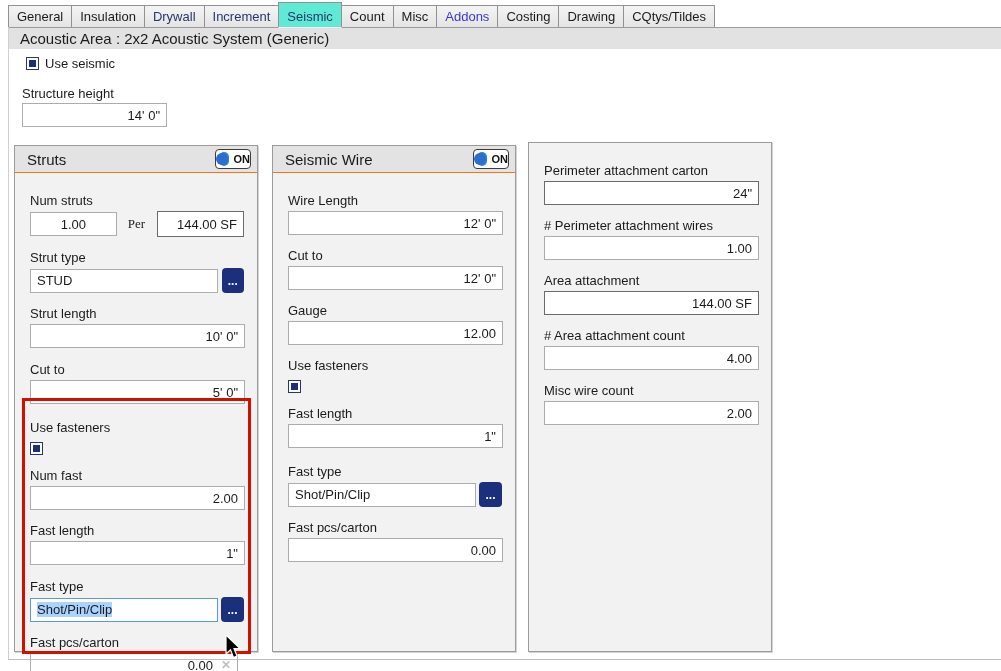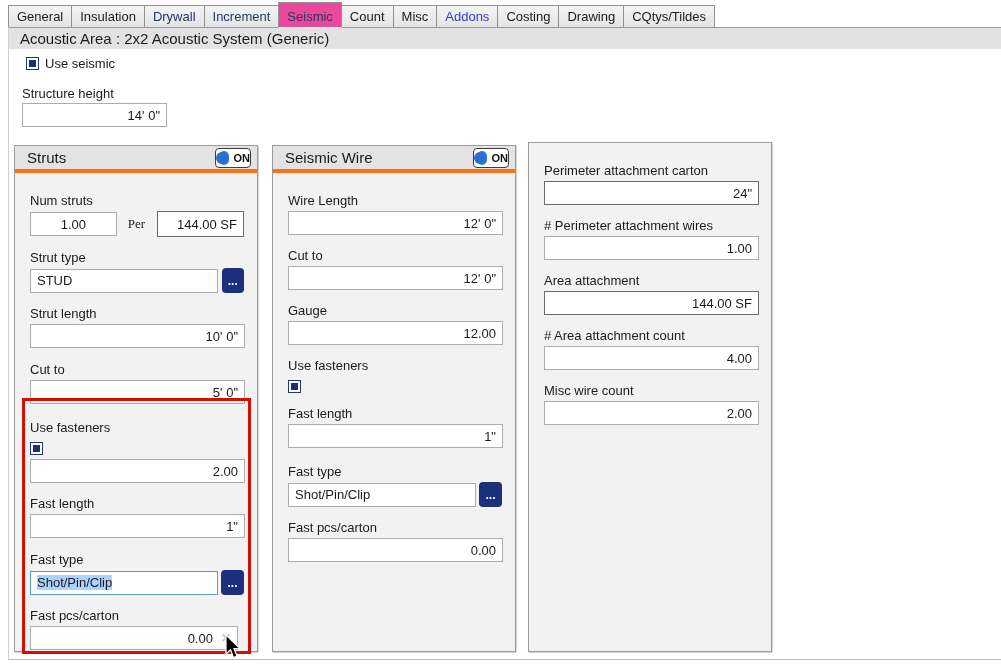--- a/index.html
+++ b/index.html
@@ -7,21 +7,21 @@
   body { font-family: "Liberation Sans", sans-serif; color:#1b1b1b; }
   .screen { position:relative; width:1001px; height:671px; background:#fff; overflow:hidden; }
 
   
   .tabbar { position:absolute; left:8px; top:4px; right:0; height:24px; display:flex; align-items:flex-end; border-bottom:1px solid #9a9a9a; }
   .tab { height:22px; display:flex; align-items:center; padding:0 8px; font-size:13px;
          border:1px solid #919191; border-bottom:none; margin-right:-1px;
          background:linear-gradient(#f4f4f4,#e4e4e4); cursor:default; white-space:nowrap; color:#1b1b1b; }
   .tab--navy { color:#24386b; }
   .tab--blue { color:#3a3acc; }
-  .tab--active { height:26px; background:#ec4899; position:relative; z-index:3; margin-bottom:-1px; border-bottom:1px solid #fff; padding-top:2px; }
+  .tab--active { height:26px; background:#5eead4; position:relative; z-index:3; margin-bottom:-1px; border-bottom:1px solid #fff; padding-top:2px; }
 
   
   .titlebar { position:absolute; left:8px; top:28px; right:0; height:21px; background:#e2e2e2;
               display:flex; align-items:center; padding-left:12px; font-size:15px; color:#1c1c1c; }
 
   .content-left-border { position:absolute; left:8px; top:27px; bottom:11px; width:1px; background:#cfcfcf; }
   .bottom-divider { position:absolute; left:8px; top:659px; right:0; height:1px; background:#bdbdbd; }
 
   
   .lbl { font-size:13px; color:#1b1b1b; }
@@ -41,21 +41,21 @@
               font-size:12px; font-weight:bold; line-height:10px; cursor:default; }
 
   .toggle { width:36px; height:20px; background:#fff; border:1px solid #3c3c3c; border-radius:4px;
             display:flex; align-items:center; cursor:default; }
   .toggle .pill { width:30px; height:14px; background:#2d7ee3; border-radius:7px; margin-left:3px; position:relative; }
   .toggle .pill::after { content:""; position:absolute; right:1px; top:1px; width:12px; height:12px; border-radius:50%; background:#2a6fce; }
   .toggle .on-txt { font-size:11px; font-weight:bold; margin-left:5px; color:#111; }
 
   
   .panel { position:absolute; background:#f2f2f2; border:1px solid #9b9b9b; box-shadow:1px 1px 0 #d4d4d4; }
-  .panel-header { height:27px; background:#e3e3e3; border-bottom:4px solid #f97316;
+  .panel-header { height:27px; background:#e3e3e3; border-bottom:1px solid #f97316;
                   display:flex; align-items:center; justify-content:space-between; padding:0 6px 0 12px; }
   .panel-title { font-size:15px; color:#1a1a1a; }
   .panel-body { padding:0 13px 0 15px; }
 
   .f-label { margin:13px 0 3px; }
   .f-label--first { margin-top:20px; }
   .row { display:flex; align-items:center;justify-content:flex-end; }
 
   #panel-struts { left:14px; top:145px; width:244px; height:507px; }
   #panel-wire   { left:272px; top:145px; width:244px; height:507px; }
@@ -141,20 +141,21 @@
       </div>
 
       <div class="lbl f-label" style="margin-top:14px;">Cut to</div>
       <div class="field field--right w-full">
         <span>5' 0"</span>
       </div>
 
       <div class="lbl f-label" style="margin-top:16px; margin-bottom:6px;">Use fasteners</div>
       <span class="chk"></span>
 
+      <div class="lbl f-label" style="margin-top:9px;">Num fast</div>
       <div class="field field--right w-full">
         <span>2.00</span>
       </div>
 
       <div class="lbl f-label">Fast length</div>
       <div class="field field--right w-full">
         <span>1"</span>
       </div>
 
       <div class="lbl f-label" style="margin-top:14px;">Fast type</div>

